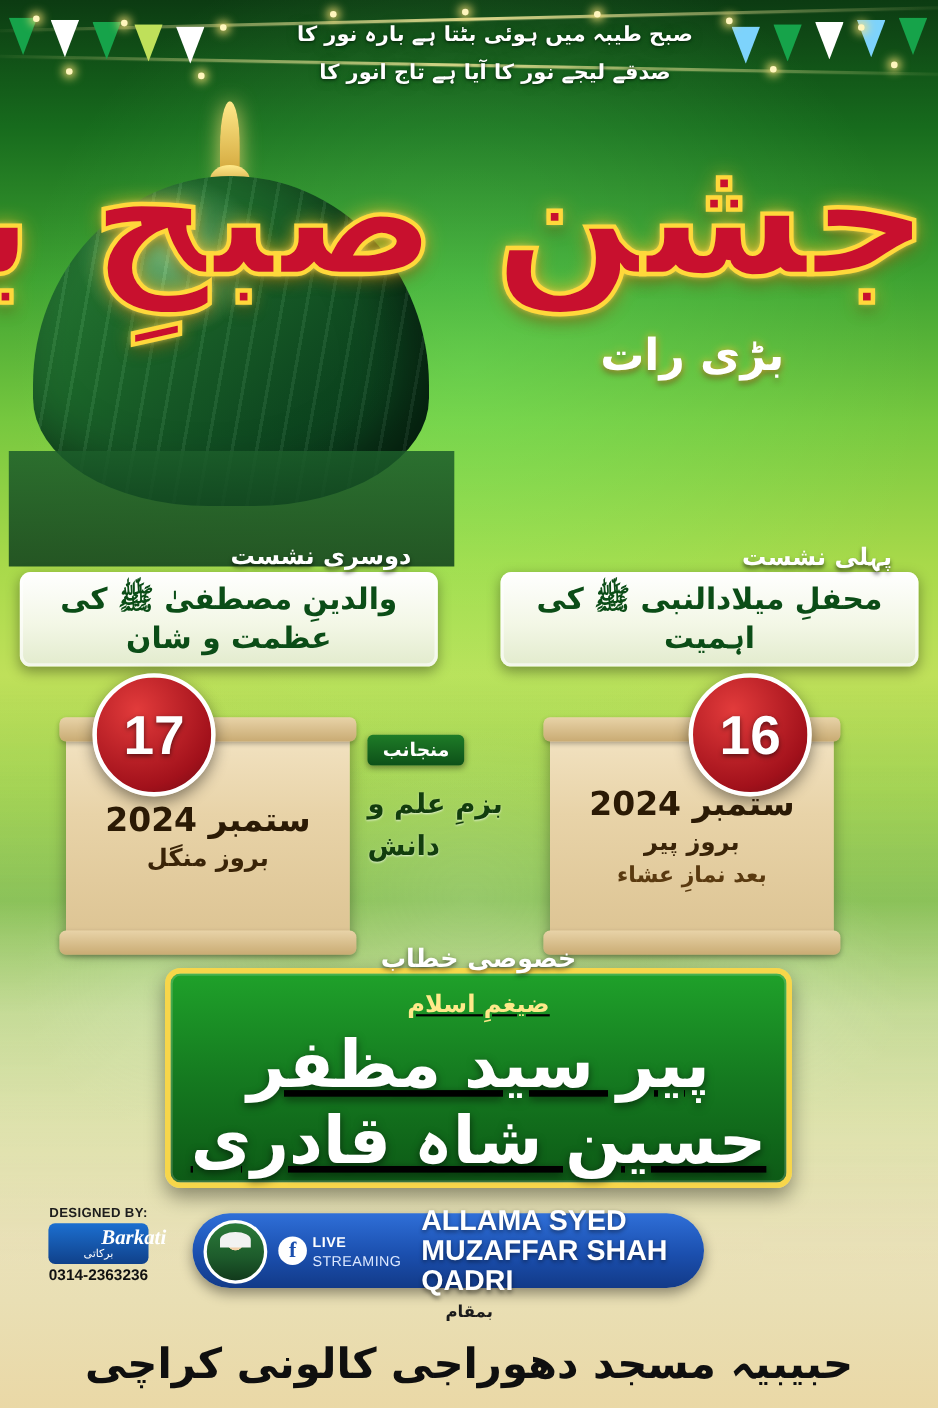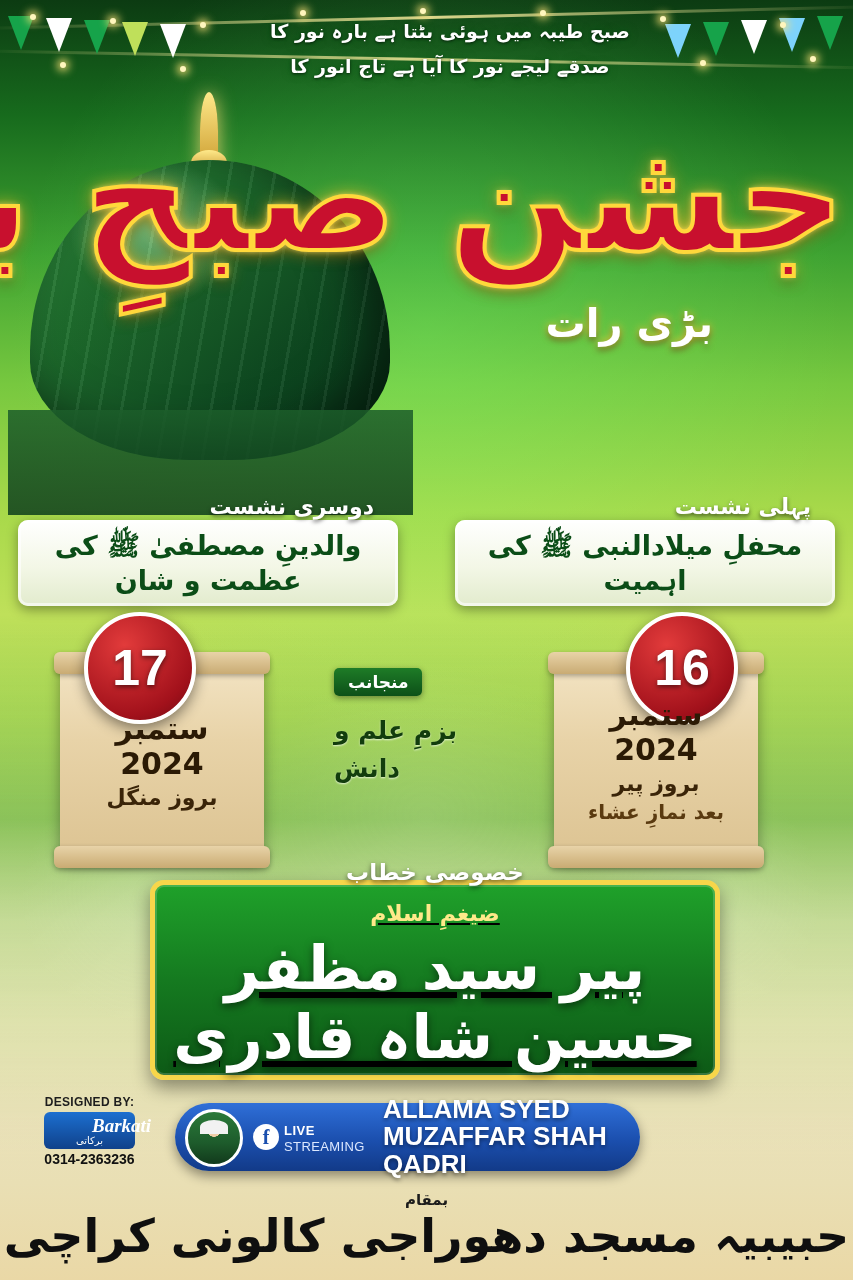--- a/index.html
+++ b/index.html
@@ -197,21 +197,21 @@
     color: #ffffff;
     text-shadow: 0 2px 4px rgba(0,0,0,.6);
     direction: rtl;
   }
   .session.right .session-label { right: 24px; }
   .session.left  .session-label { right: 24px; }
   
   .scroll {
     position: absolute;
     top: 660px;
-    width: 204px;
+    width: 258px;
     height: 200px;
     background:
       linear-gradient(180deg, #f3e4c4 0%, #e8d3a8 40%, #dcc392 100%);
     border-radius: 8px;
     box-shadow: 0 6px 14px rgba(0,0,0,.35);
     direction: rtl;
   }
   .scroll:before, .scroll:after {
     content: "";
     position: absolute;
@@ -456,25 +456,25 @@
     left: 0; bottom: 16px;
     width: 853px;
     text-align: center;
     direction: rtl;
   }
   .footer-badge {
     font-family: "DejaVu Sans", "Liberation Sans", sans-serif;
     font-size: 15px;
     font-weight: bold;
     color: #1b1b1b;
-    margin-bottom: 0;
+    margin-bottom: 17px;
   }
   .footer-name {
     font-family: "DejaVu Sans", "Liberation Sans", sans-serif;
-    font-size: 46px;
+    font-size: 38px;
     font-weight: bold;
     color: #0f0f0f;
     line-height: 1.2;
   }
 </style>
 </head>
 <body>
 
 <div class="poster">
 

